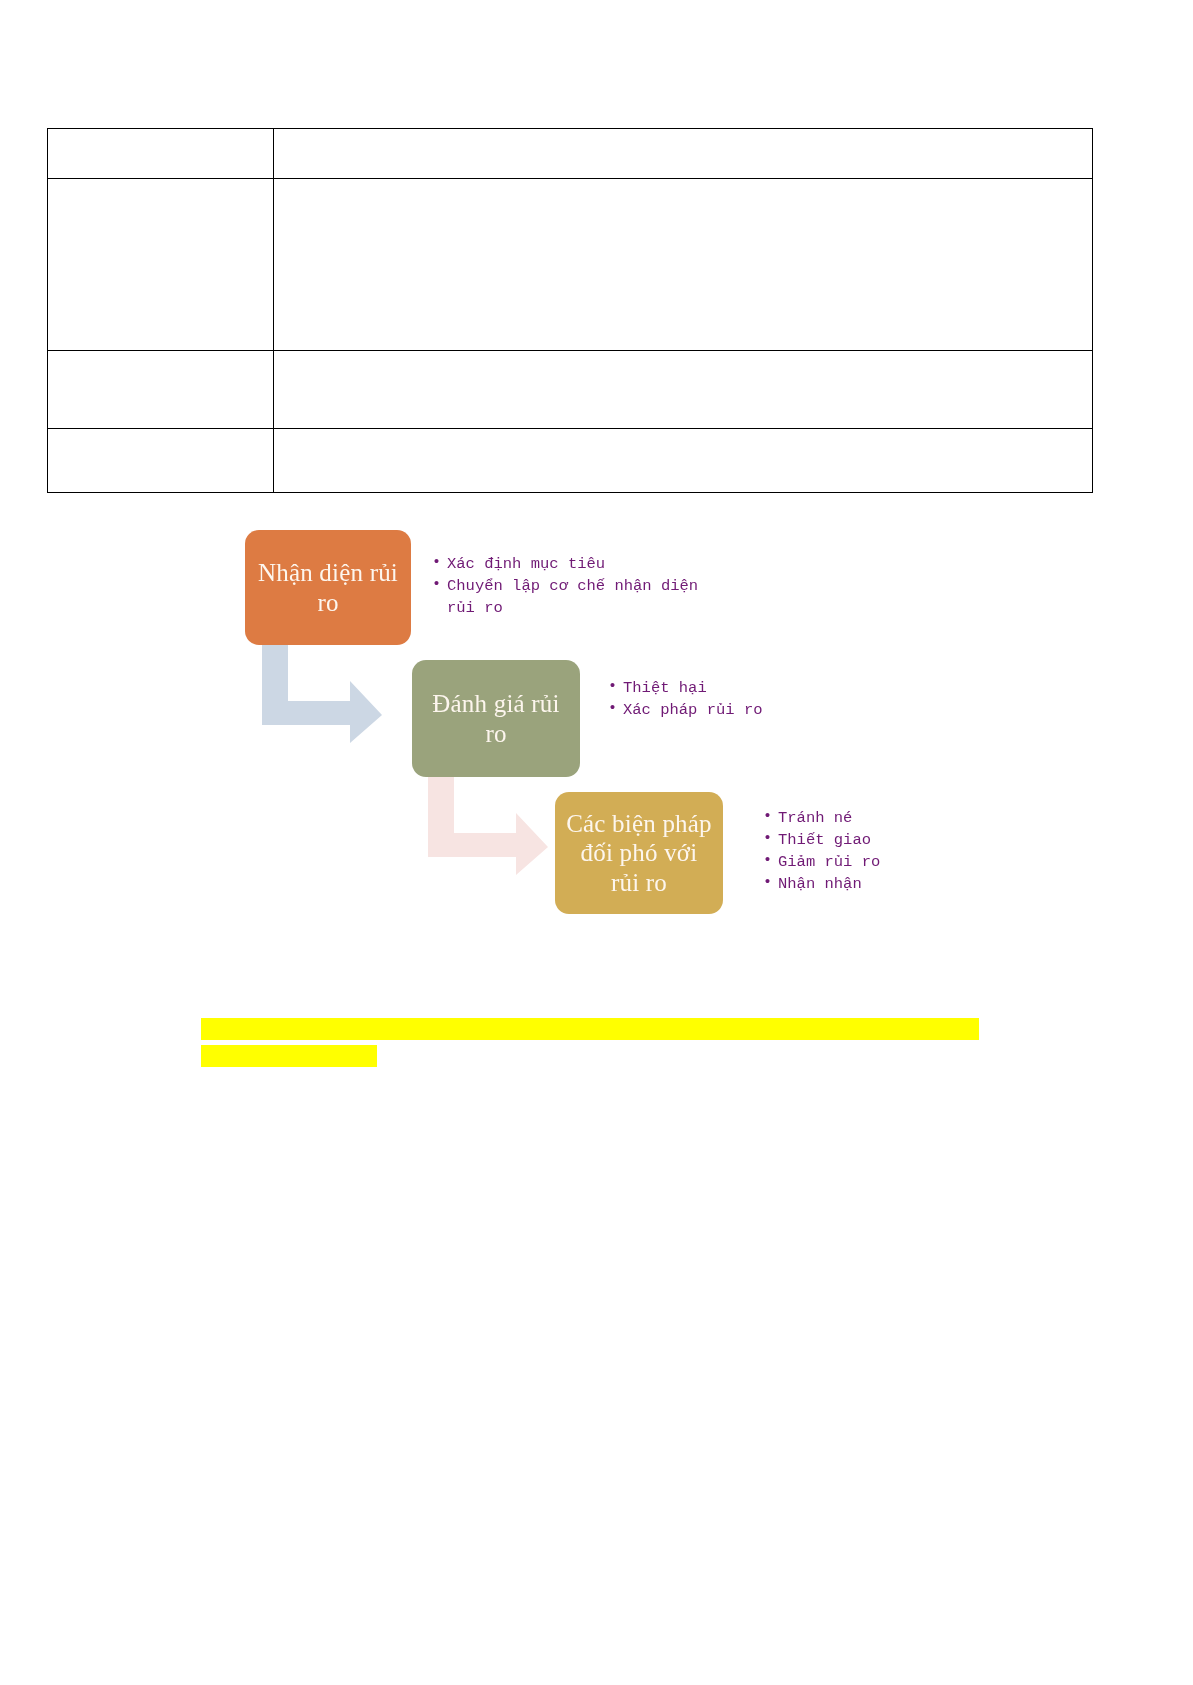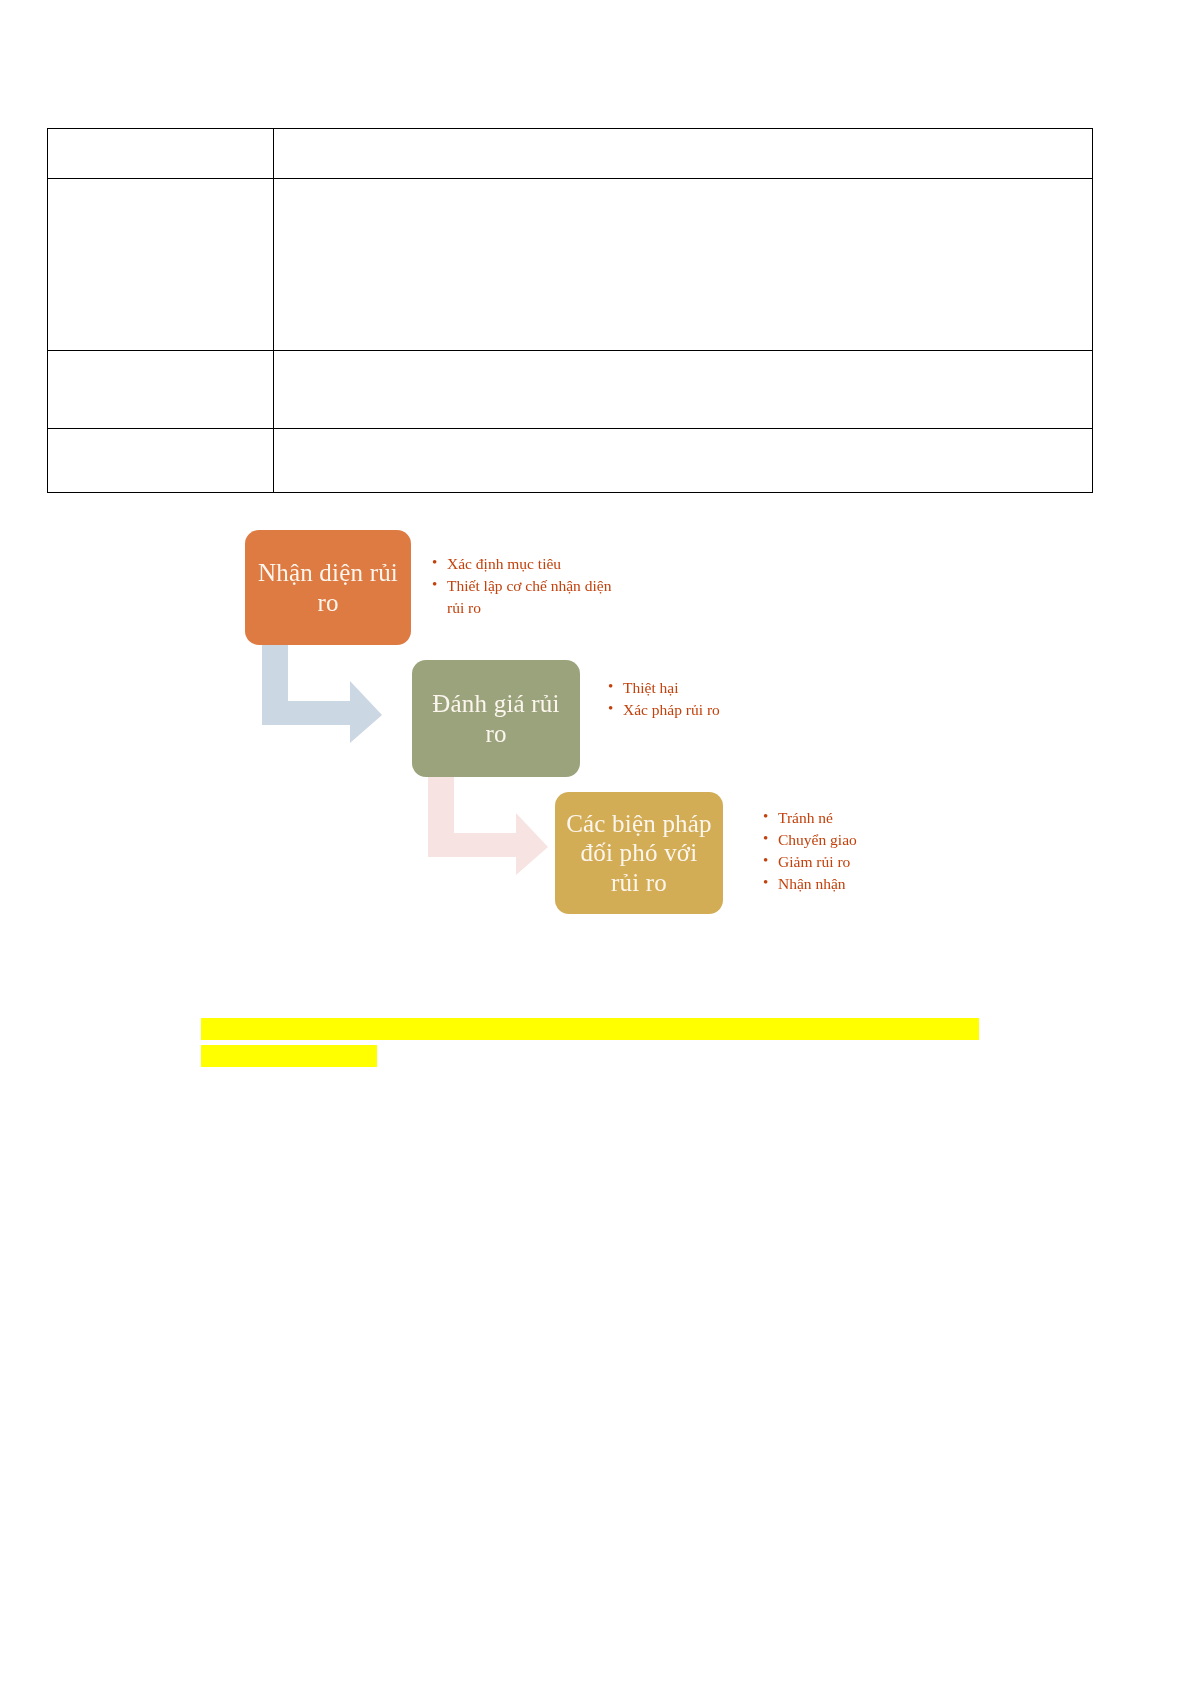--- a/index.html
+++ b/index.html
@@ -82,24 +82,24 @@
   .node-3 {
     left: 555px;
     top: 287px;
     width: 168px;
     height: 122px;
     background: #d2ad55;
   }
 
   .bullets {
     position: absolute;
-    font-family: Liberation Serif, serif;
+    font-family: Liberation Mono, monospace;
     font-size: 15.5px;
     line-height: 1.42;
-    color: #c2410c;
+    color: #701a75;
     list-style: none;
     margin: 0;
     padding: 0;
     white-space: nowrap;
   }
   .bullets li {
     position: relative;
     padding-left: 15px;
   }
   .bullets li::before {
@@ -187,21 +187,21 @@
     </svg>
 
     <div class="node node-1">
       <span>Nhận diện rủi ro</span>
     </div>
     <ul class="bullets bullets-1">
       <li>
         <span>Xác định mục tiêu</span>
       </li>
       <li>
-        <span>Thiết lập cơ chế nhận diện</span>
+        <span>Chuyển lập cơ chế nhận diện</span>
         <span class="cont">rủi ro</span>
       </li>
     </ul>
 
     <div class="node node-2">
       <span>Đánh giá rủi ro</span>
     </div>
     <ul class="bullets bullets-2">
       <li>
         <span>Thiệt hại</span>
@@ -212,21 +212,21 @@
     </ul>
 
     <div class="node node-3">
       <span>Các biện pháp đối phó với rủi ro</span>
     </div>
     <ul class="bullets bullets-3">
       <li>
         <span>Tránh né</span>
       </li>
       <li>
-        <span>Chuyển giao</span>
+        <span>Thiết giao</span>
       </li>
       <li>
         <span>Giảm rủi ro</span>
       </li>
       <li>
         <span>Nhận nhận</span>
       </li>
     </ul>
 
   </div>

